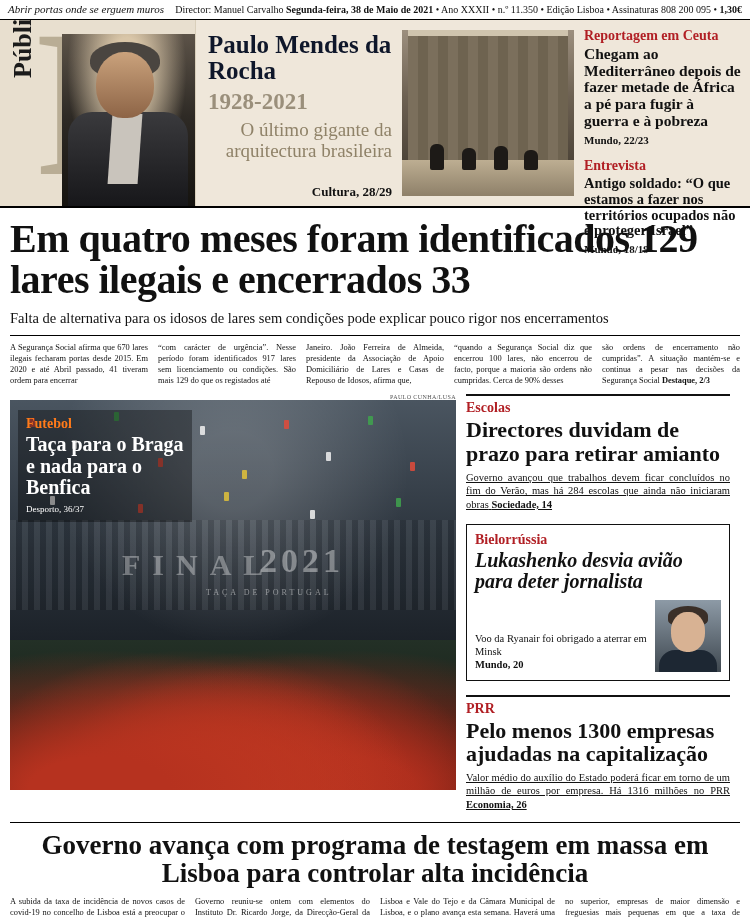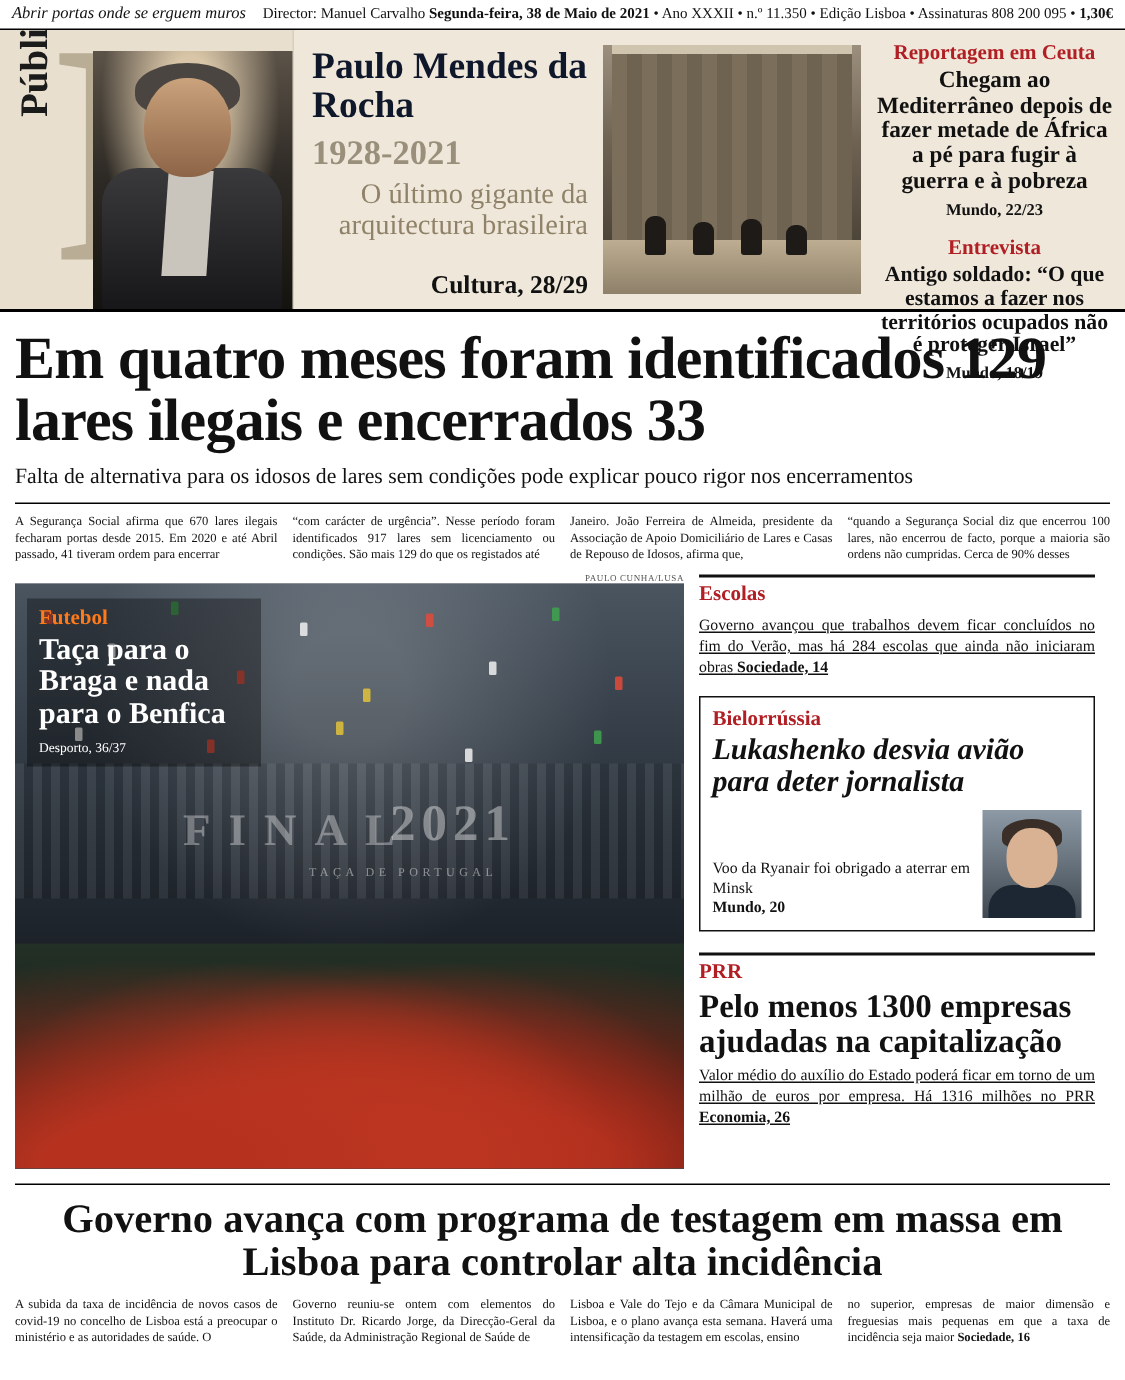--- a/index.html
+++ b/index.html
@@ -85,42 +85,42 @@
   }
   .obit-dates {
     margin-top:6px; font-size:23px; color:#9a8f7b; font-weight:bold;
   }
   .obit-sub {
     margin-top:4px; font-size:19px; line-height:1.12; color:#8f8268;
     text-align:right;
   }
   .obit-foot {
     position:absolute; right:10px; bottom:6px;
-    font-size:17px; font-weight:bold; color:#111;
+    font-size:13px; font-weight:bold; color:#111;
   }
 
   .mast-right { flex:1; position:relative; background:#efe7da; display:flex; }
   .mr-photo {
     width:172px; margin:10px 8px 10px 0; position:relative; overflow:hidden;
     background:linear-gradient(#9c8f7e 0%, #6d6152 40%, #3c352b 100%);
   }
   .mr-photo .wall {
     position:absolute; inset:6px 6px 34px 6px;
     background:repeating-linear-gradient(90deg,#7b6f5c 0 10px,#6e6350 10px 20px);
   }
   .mr-photo .roof {
     position:absolute; left:6px; top:0; right:6px; height:16px;
     background:#cfc4ae;
   }
   .mr-photo .ground {
     position:absolute; left:0; right:0; bottom:0; height:36px;
     background:linear-gradient(#bdae92,#8e8069);
   }
   .mr-photo .fig { position:absolute; bottom:26px; width:14px; height:26px; background:#1d1a17; border-radius:6px 6px 2px 2px; }
-  .mr-text { flex:1; padding:8px 8px 6px 2px;text-align:center; }
+  .mr-text { flex:1; padding:8px 8px 6px 2px; }
   .kicker {
     color:#b11f24; font-weight:bold; font-size:14px; margin-bottom:2px;
   }
   .mr-head {
     font-size:15.5px; font-weight:bold; line-height:1.08; color:#111;
   }
   .mr-ref { font-size:11px; font-weight:bold; margin-top:4px; }
   .mr-block2 { margin-top:12px; }
   .mr-head2 { font-size:14.5px; font-weight:bold; line-height:1.1; color:#111; }
 
@@ -180,21 +180,21 @@
   }
   .bigphoto .year {
     position:absolute; left:250px; top:142px; font-size:34px; letter-spacing:4px;
     color:rgba(255,255,255,.40); font-weight:bold;
   }
   .bigphoto .tacatxt {
     position:absolute; left:196px; top:188px; font-size:8px; letter-spacing:3px;
     color:rgba(255,255,255,.45);
   }
   .ovl {
-    position:absolute; left:8px; top:10px; width:156px;
+    position:absolute; left:8px; top:10px; width:174px;
     background:rgba(0,0,0,.35); padding:6px 8px 8px 8px; color:#fff;
   }
   .ovl .tag { color:#ff7a1a; font-weight:bold; font-size:14px; }
   .ovl .h { font-size:20px; font-weight:bold; line-height:1.06; margin-top:2px; }
   .ovl .r { font-size:9px; margin-top:6px; }
 
   
   .rail { width:264px; }
   .rail .rule { border-top:2px solid #111; margin:0 0 4px 0; }
   .rail .red { color:#b11f24; font-weight:bold; font-size:14px; }
@@ -292,20 +292,24 @@
   </div>
 
   <div class="lead">
     <h1>Em quatro meses foram identificados 129 lares ilegais e encerrados 33</h1>
     <div class="sub">Falta de alternativa para os idosos de lares sem condições pode explicar pouco rigor nos encerramentos</div>
     <div class="lead-cols">
       <div class="col">A Segurança Social afirma que 670 lares ilegais fecharam portas desde 2015. Em 2020 e até Abril passado, 41 tiveram ordem para encerrar</div>
       <div class="col">“com carácter de urgência”. Nesse período foram identificados 917 lares sem licenciamento ou condições. São mais 129 do que os registados até</div>
       <div class="col">Janeiro. João Ferreira de Almeida, presidente da Associação de Apoio Domiciliário de Lares e Casas de Repouso de Idosos, afirma que,</div>
       <div class="col">“quando a Segurança Social diz que encerrou 100 lares, não encerrou de facto, porque a maioria são ordens não cumpridas. Cerca de 90% desses</div>
+      <div class="col">
+        <span>são ordens de encerramento não cumpridas”. A situação mantém-se e continua a pesar nas decisões da Segurança Social</span>
+        <b>Destaque, 2/3</b>
+      </div>
     </div>
   </div>
 
   <div class="body">
     <div class="photo-col">
       <div class="credit">PAULO CUNHA/LUSA</div>
       <div class="bigphoto">
         <div class="stadium"></div>
         <div class="stand"></div>
         <div class="field"></div>
@@ -335,20 +339,21 @@
           <div class="h">Taça para o Braga e nada para o Benfica</div>
           <div class="r">Desporto, 36/37</div>
         </div>
       </div>
     </div>
 
     <div class="rail">
       <div class="rule"></div>
       <div>
         <div class="red">Escolas</div>
+        <h2>Directores duvidam de prazo para retirar amianto</h2>
         <p class="d">
           <span>Governo avançou que trabalhos devem ficar concluídos no fim do Verão, mas há 284 escolas que ainda não iniciaram obras</span>
           <b>Sociedade, 14</b>
         </p>
       </div>
 
       <div class="railbox">
         <div class="red">Bielorrússia</div>
         <h3>Lukashenko desvia avião para deter jornalista</h3>
         <div class="row">

